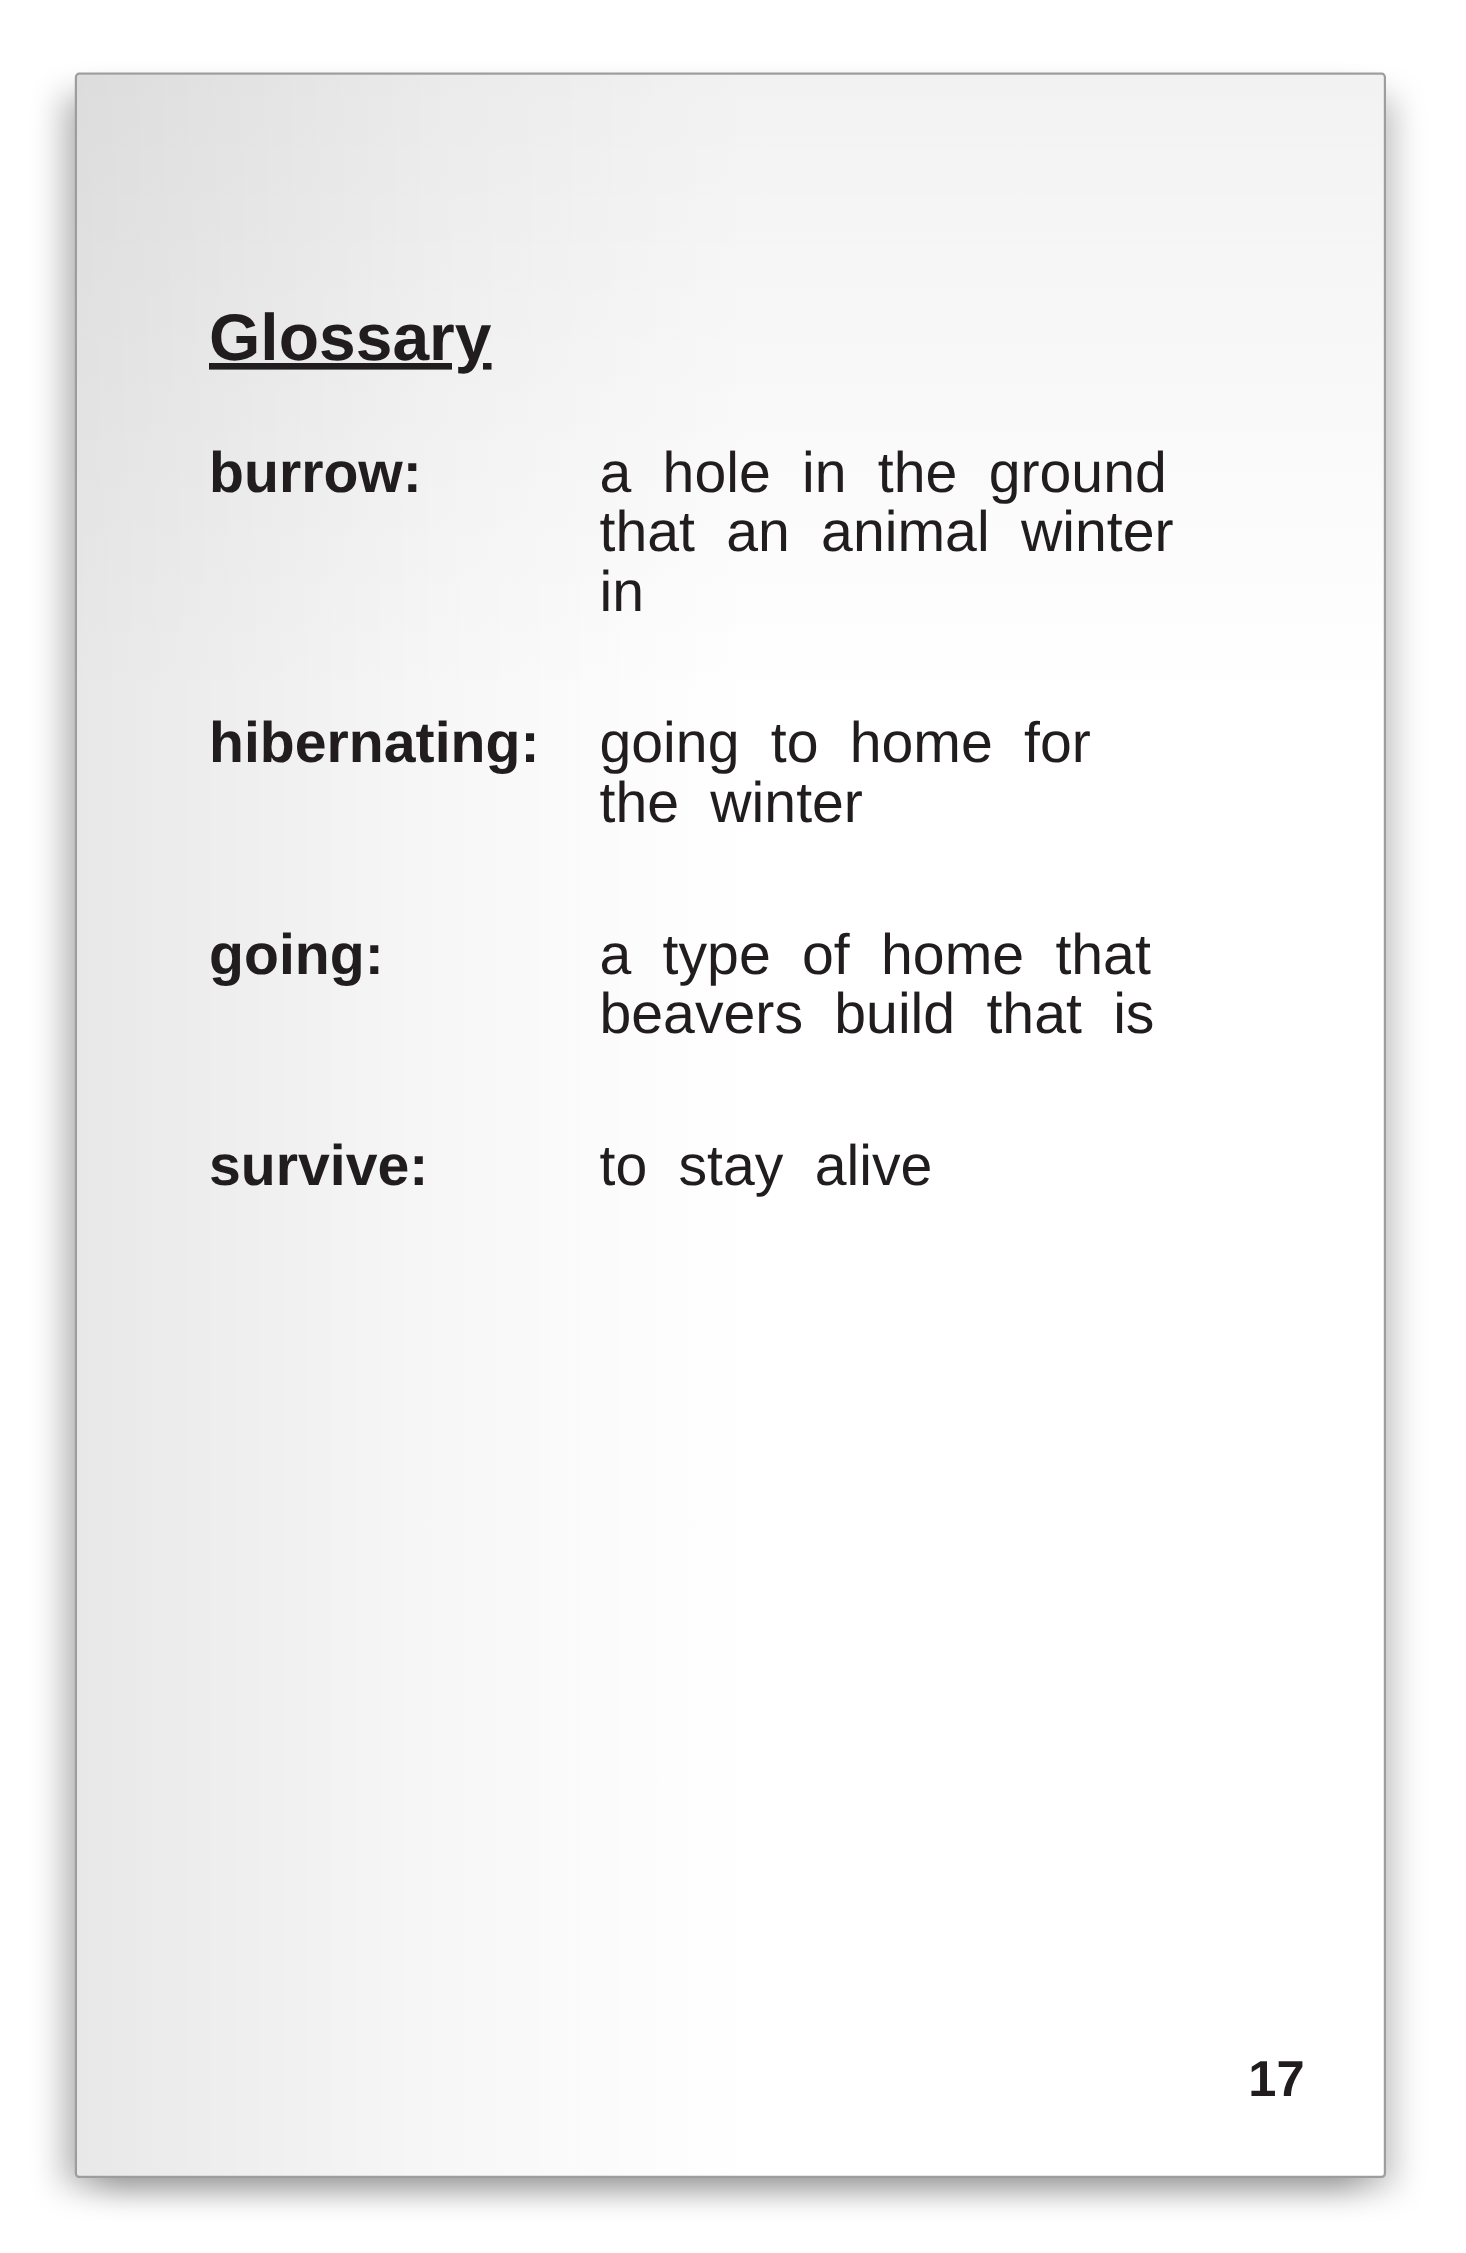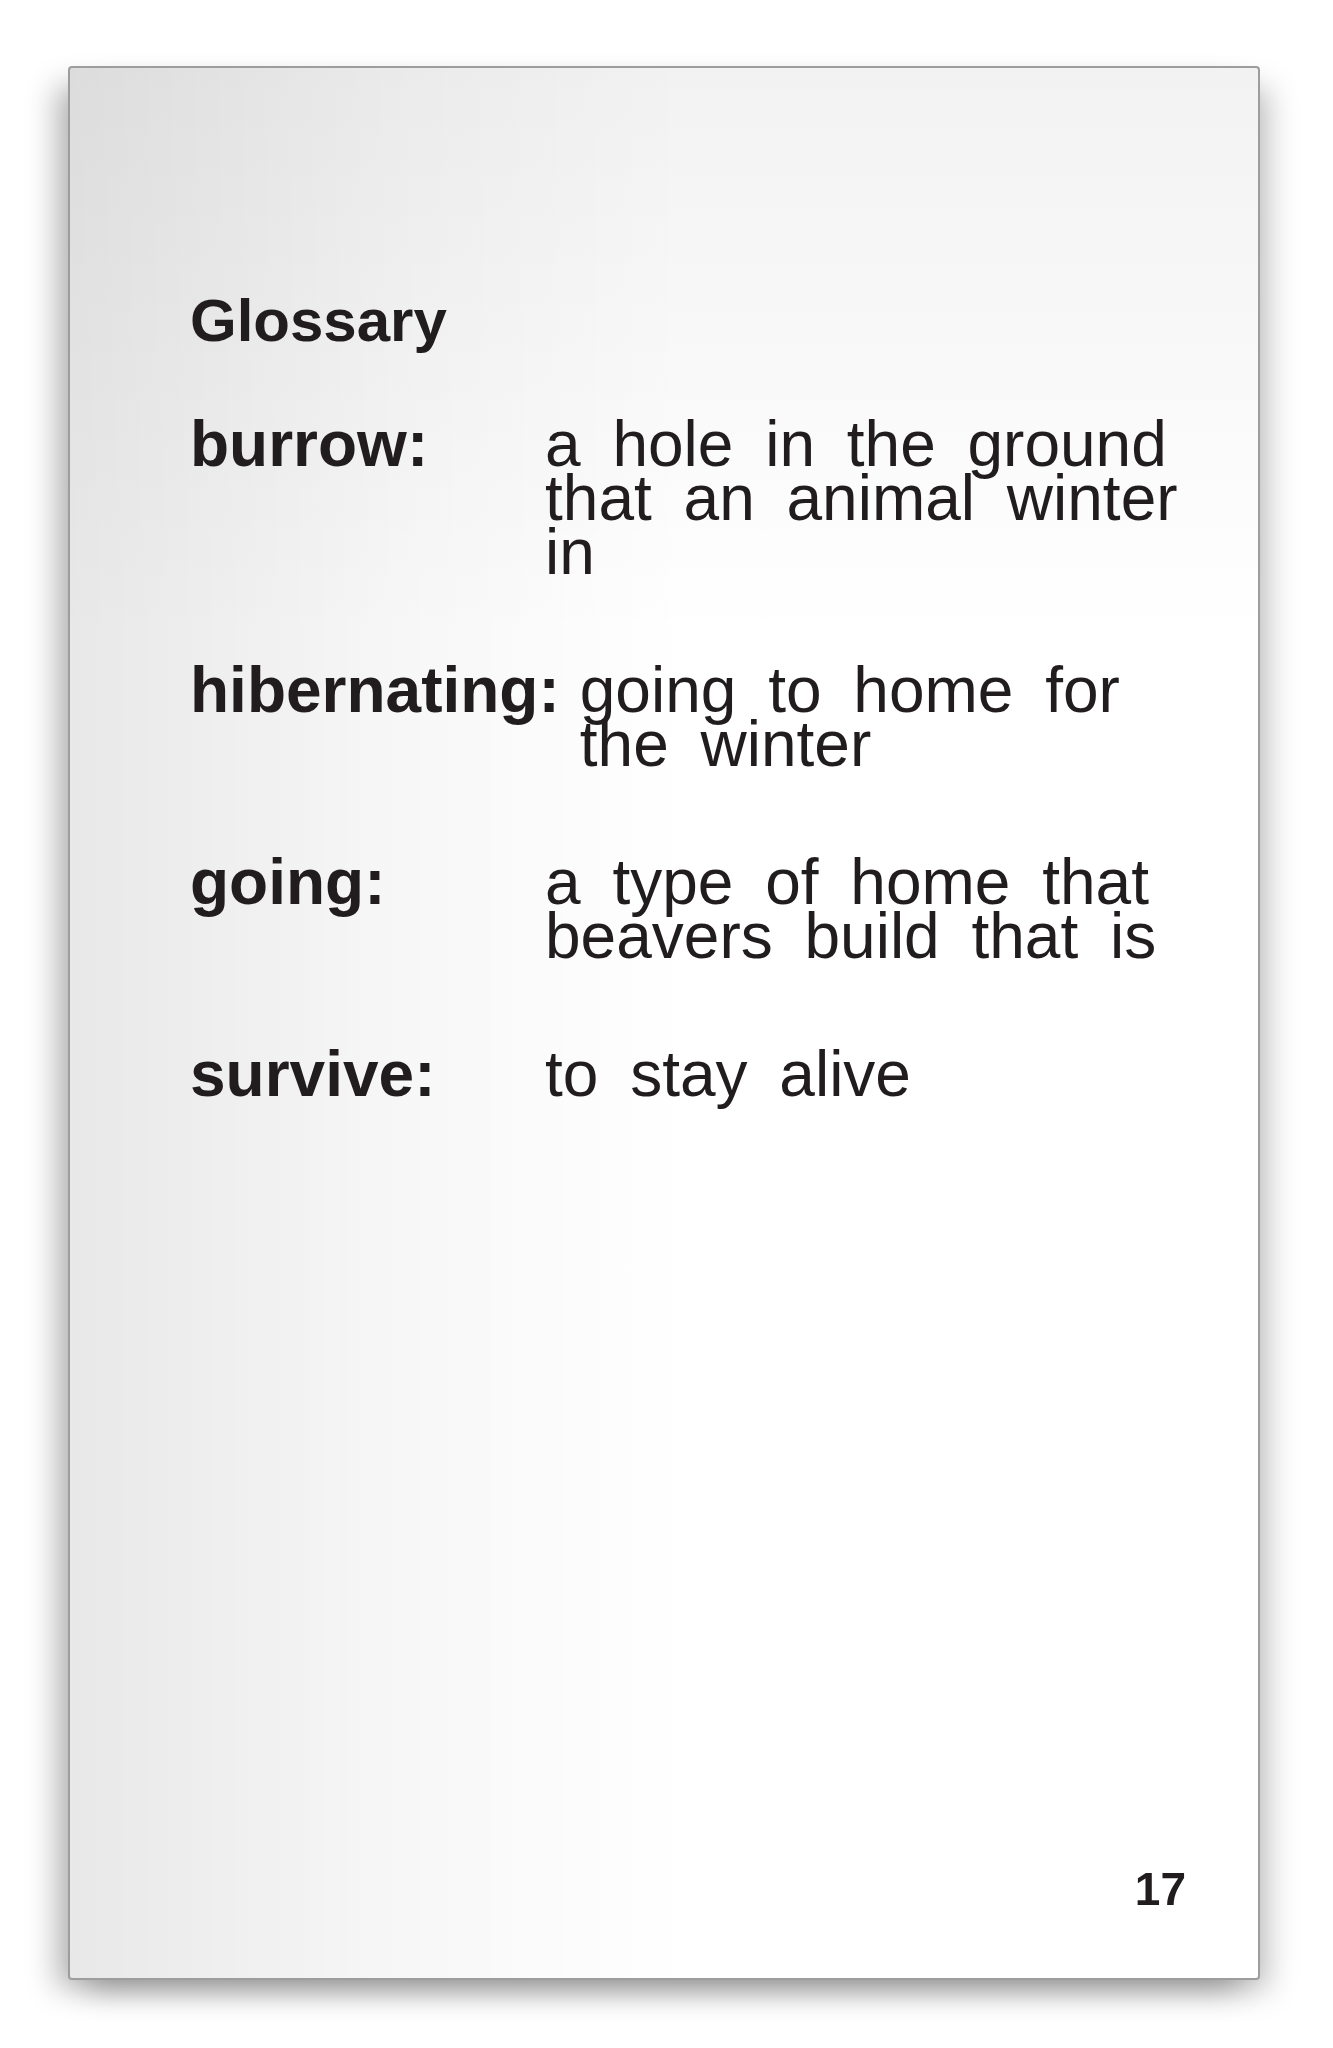--- a/index.html
+++ b/index.html
@@ -30,28 +30,29 @@
       #ffffff;
     box-shadow:
       -18px 14px 28px -6px rgba(0,0,0,0.28),
       14px 16px 28px -6px rgba(0,0,0,0.25);
     padding: 208px 60px 0 120px;
   }
   .title {
     font-size: 60px;
     font-weight: bold;
     line-height: 54px;
-    margin: 18px 0 69px 0;
+    margin: 4px 0 69px 0;
     letter-spacing: 0;
+    text-decoration: underline;
   }
   .entry {
     display: flex;
     align-items: flex-start;
     margin: 0 0 84px 0;
-    font-size: 64px;
+    font-size: 52px;
     line-height: 54px;
     word-spacing: 14px;
   }
   .term {
     font-weight: bold;
     min-width: 355px;
     flex: 0 0 auto;
     padding-right: 20px;
     box-sizing: border-box;
   }

